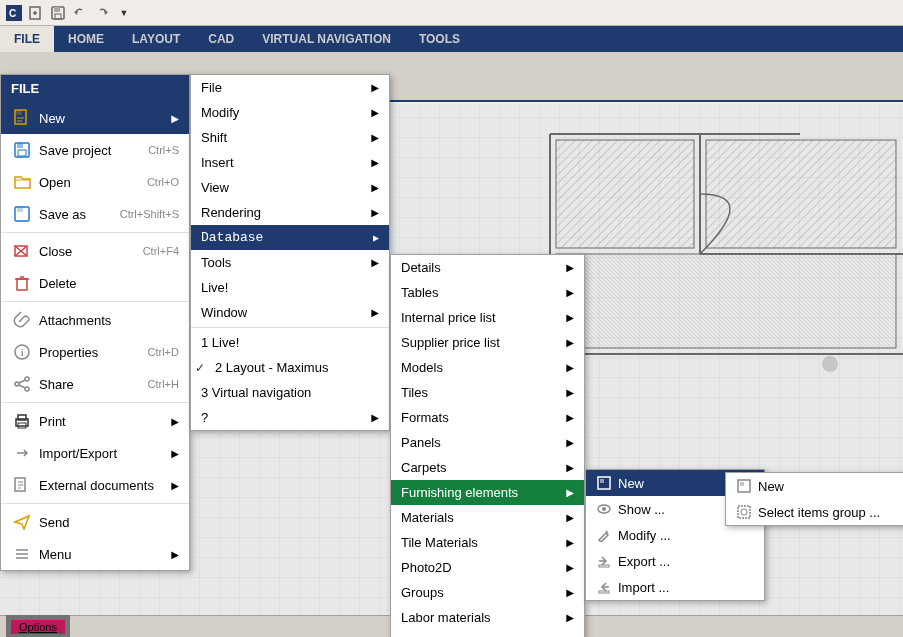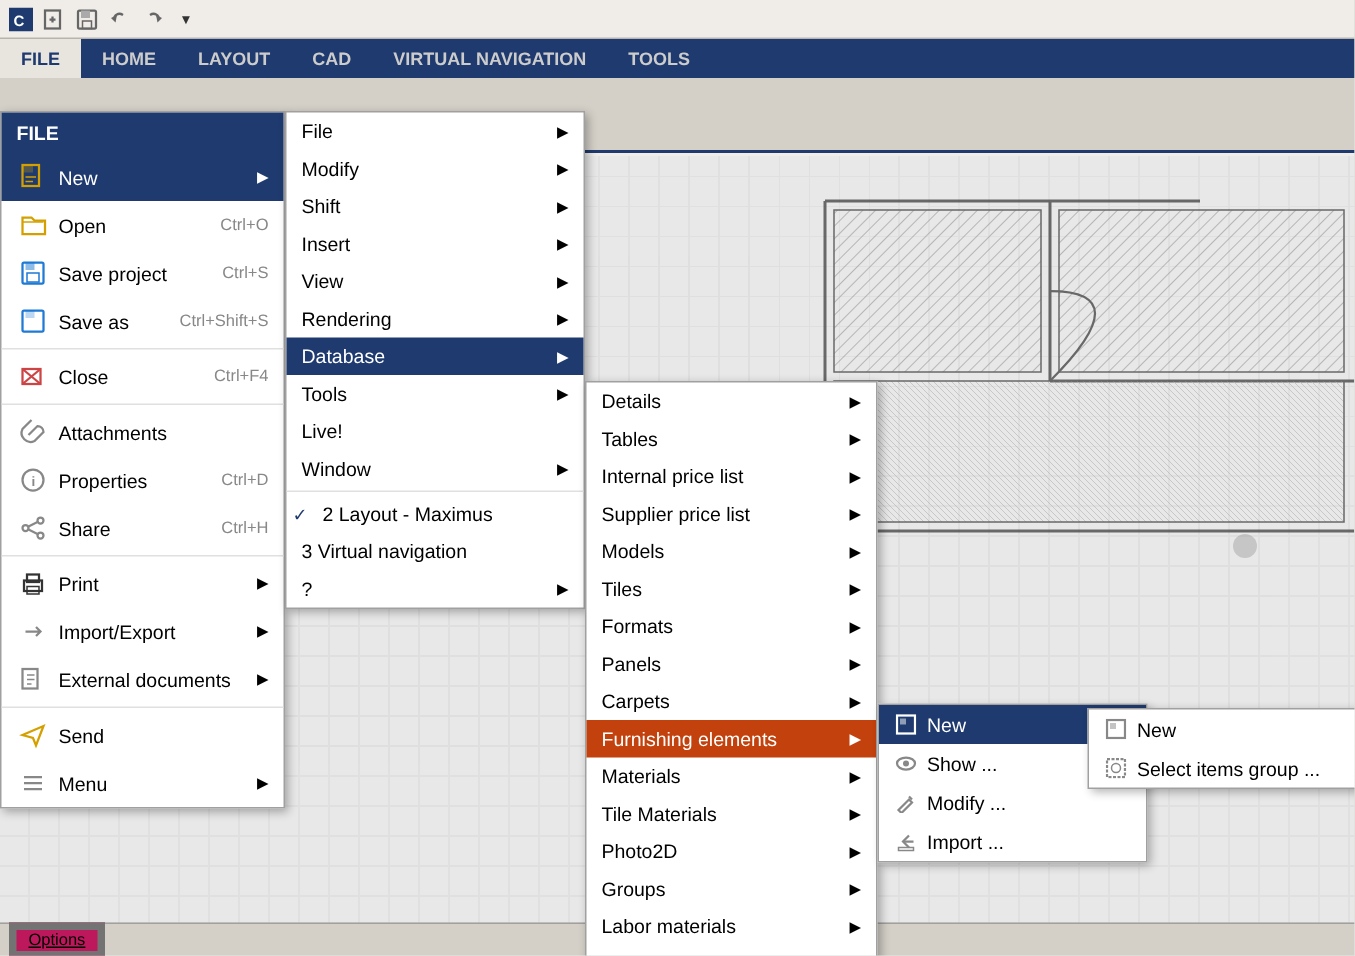--- a/index.html
+++ b/index.html
@@ -167,20 +167,21 @@
     .submenu-l1-item {
       display: flex;
       align-items: center;
       padding: 5px 10px;
       cursor: pointer;
       gap: 4px;
     }
     .submenu-l1-item:hover, .submenu-l1-item.active {
       background: #1e3a6e;
       color: white;
+      font-family: Liberation Mono, monospace;
     }
     .submenu-l1-item .arrow { margin-left: auto; font-size: 10px; }
 
     
     .submenu-l2 {
       position: absolute;
       left: 390px;
       top: 180px;
       width: 195px;
       background: white;
@@ -189,21 +190,21 @@
       z-index: 102;
     }
     .submenu-l2-item {
       display: flex;
       align-items: center;
       padding: 5px 10px;
       cursor: pointer;
       gap: 4px;
     }
     .submenu-l2-item:hover, .submenu-l2-item.active {
-      background: #c2410c;
+      background: #15803d;
       color: white;
     }
     .submenu-l2-item .arrow { margin-left: auto; font-size: 10px; }
 
     
     .submenu-l3 {
       position: absolute;
       left: 585px;
       top: 395px;
       width: 180px;
@@ -384,43 +385,43 @@
             <line x1="5" y1="13" x2="10" y2="13" stroke="#d4a000" stroke-width="1"></line>
           </svg>
       </div>
       <span>New</span>
       <span class="arrow">▶</span>
     </div>
 
     <div class="menu-item">
       <div class="icon-box">
         <svg width="20" height="20" viewBox="0 0 20 20">
-            <path d="M3 5h6l2 2h7v9H3z" fill="none" stroke="#d4a000" stroke-width="1.5"></path>
-            <path d="M3 8h14" stroke="#d4a000" stroke-width="1"></path>
-          </svg>
-      </div>
-      <span>Open</span>
-      <span class="shortcut">Ctrl+O</span>
-    </div>
-
-    <div class="menu-item">
-      <div class="icon-box">
-        <svg width="20" height="20" viewBox="0 0 20 20">
             <rect x="3" y="3" width="14" height="14" rx="1" fill="none" stroke="#1e7ad4" stroke-width="1.5"></rect>
             <rect x="5" y="3" width="6" height="5" fill="#1e7ad4" opacity="0.5"></rect>
             <rect x="6" y="10" width="8" height="6" fill="none" stroke="#1e7ad4" stroke-width="1"></rect>
           </svg>
       </div>
       <span>Save project</span>
       <span class="shortcut">Ctrl+S</span>
     </div>
 
     <div class="menu-item">
       <div class="icon-box">
         <svg width="20" height="20" viewBox="0 0 20 20">
+            <path d="M3 5h6l2 2h7v9H3z" fill="none" stroke="#d4a000" stroke-width="1.5"></path>
+            <path d="M3 8h14" stroke="#d4a000" stroke-width="1"></path>
+          </svg>
+      </div>
+      <span>Open</span>
+      <span class="shortcut">Ctrl+O</span>
+    </div>
+
+    <div class="menu-item">
+      <div class="icon-box">
+        <svg width="20" height="20" viewBox="0 0 20 20">
             <rect x="3" y="3" width="14" height="14" rx="1" fill="none" stroke="#1e7ad4" stroke-width="1.5"></rect>
             <rect x="5" y="3" width="6" height="5" fill="#1e7ad4" opacity="0.3"></rect>
           </svg>
       </div>
       <span>Save as</span>
       <span class="shortcut">Ctrl+Shift+S</span>
     </div>
 
     <div class="menu-separator"></div>
 
@@ -429,20 +430,30 @@
         <svg width="20" height="20" viewBox="0 0 20 20">
             <rect x="3" y="5" width="12" height="10" fill="none" stroke="#cc4444" stroke-width="1.5"></rect>
             <line x1="3" y1="5" x2="15" y2="15" stroke="#cc4444" stroke-width="1.5"></line>
             <line x1="15" y1="5" x2="3" y2="15" stroke="#cc4444" stroke-width="1.5"></line>
           </svg>
       </div>
       <span>Close</span>
       <span class="shortcut">Ctrl+F4</span>
     </div>
 
+    <div class="menu-item">
+      <div class="icon-box">
+        <svg width="20" height="20" viewBox="0 0 20 20">
+            <rect x="5" y="6" width="10" height="11" fill="none" stroke="#cc4444" stroke-width="1.5"></rect>
+            <line x1="3" y1="6" x2="17" y2="6" stroke="#cc4444" stroke-width="1.5"></line>
+            <line x1="8" y1="4" x2="12" y2="4" stroke="#cc4444" stroke-width="1.5"></line>
+          </svg>
+      </div>
+      <span>Delete</span>
+    </div>
 
     <div class="menu-separator"></div>
 
     <div class="menu-item">
       <div class="icon-box">
         <svg width="20" height="20" viewBox="0 0 20 20">
             <path d="M7 12 L13 6 A4 4 0 0 1 17 10 L11 16 A6 6 0 0 1 3 8 L9 2" fill="none" stroke="#888" stroke-width="1.5"></path>
           </svg>
       </div>
       <span>Attachments</span>
@@ -568,20 +579,23 @@
       <span class="arrow">▶</span>
     </div>
     <div class="submenu-l1-item">
       <span>Live!</span>
     </div>
     <div class="submenu-l1-item">
       <span>Window</span>
       <span class="arrow">▶</span>
     </div>
     <div style="height:1px;background:#e0e0e0;margin:2px 0;"></div>
+    <div class="submenu-l1-item">
+      <span>1 Live!</span>
+    </div>
     <div class="submenu-l1-item" style="padding-left:4px;">
       <span style="width:16px;color:#1e3a6e;font-size:12px;">✓</span>
       <span>2 Layout - Maximus</span>
     </div>
     <div class="submenu-l1-item">
       <span>3 Virtual navigation</span>
     </div>
     <div class="submenu-l1-item">
       <span>?</span>
       <span class="arrow">▶</span>
@@ -681,20 +695,30 @@
         <svg width="14" height="14" viewBox="0 0 14 14">
             <path d="M2 12 L9 5 L11 7 L4 14 Z" fill="none" stroke="#888" stroke-width="1.5"></path>
             <line x1="9" y1="3" x2="11" y2="5" stroke="#888" stroke-width="1.5"></line>
           </svg>
       </span>
       <span>Modify ...</span>
     </div>
     <div class="submenu-l3-item">
       <span class="icon-sm">
         <svg width="14" height="14" viewBox="0 0 14 14">
+            <path d="M5 3 L9 7 L5 11" fill="none" stroke="#888" stroke-width="1.5"></path>
+            <line x1="2" y1="7" x2="9" y2="7" stroke="#888" stroke-width="1.5"></line>
+            <rect x="2" y="11" width="10" height="2" fill="none" stroke="#888" stroke-width="1"></rect>
+          </svg>
+      </span>
+      <span>Export ...</span>
+    </div>
+    <div class="submenu-l3-item">
+      <span class="icon-sm">
+        <svg width="14" height="14" viewBox="0 0 14 14">
             <path d="M9 3 L5 7 L9 11" fill="none" stroke="#888" stroke-width="1.5"></path>
             <line x1="5" y1="7" x2="12" y2="7" stroke="#888" stroke-width="1.5"></line>
             <rect x="2" y="11" width="10" height="2" fill="none" stroke="#888" stroke-width="1"></rect>
           </svg>
       </span>
       <span>Import ...</span>
     </div>
 
   </div>
 

